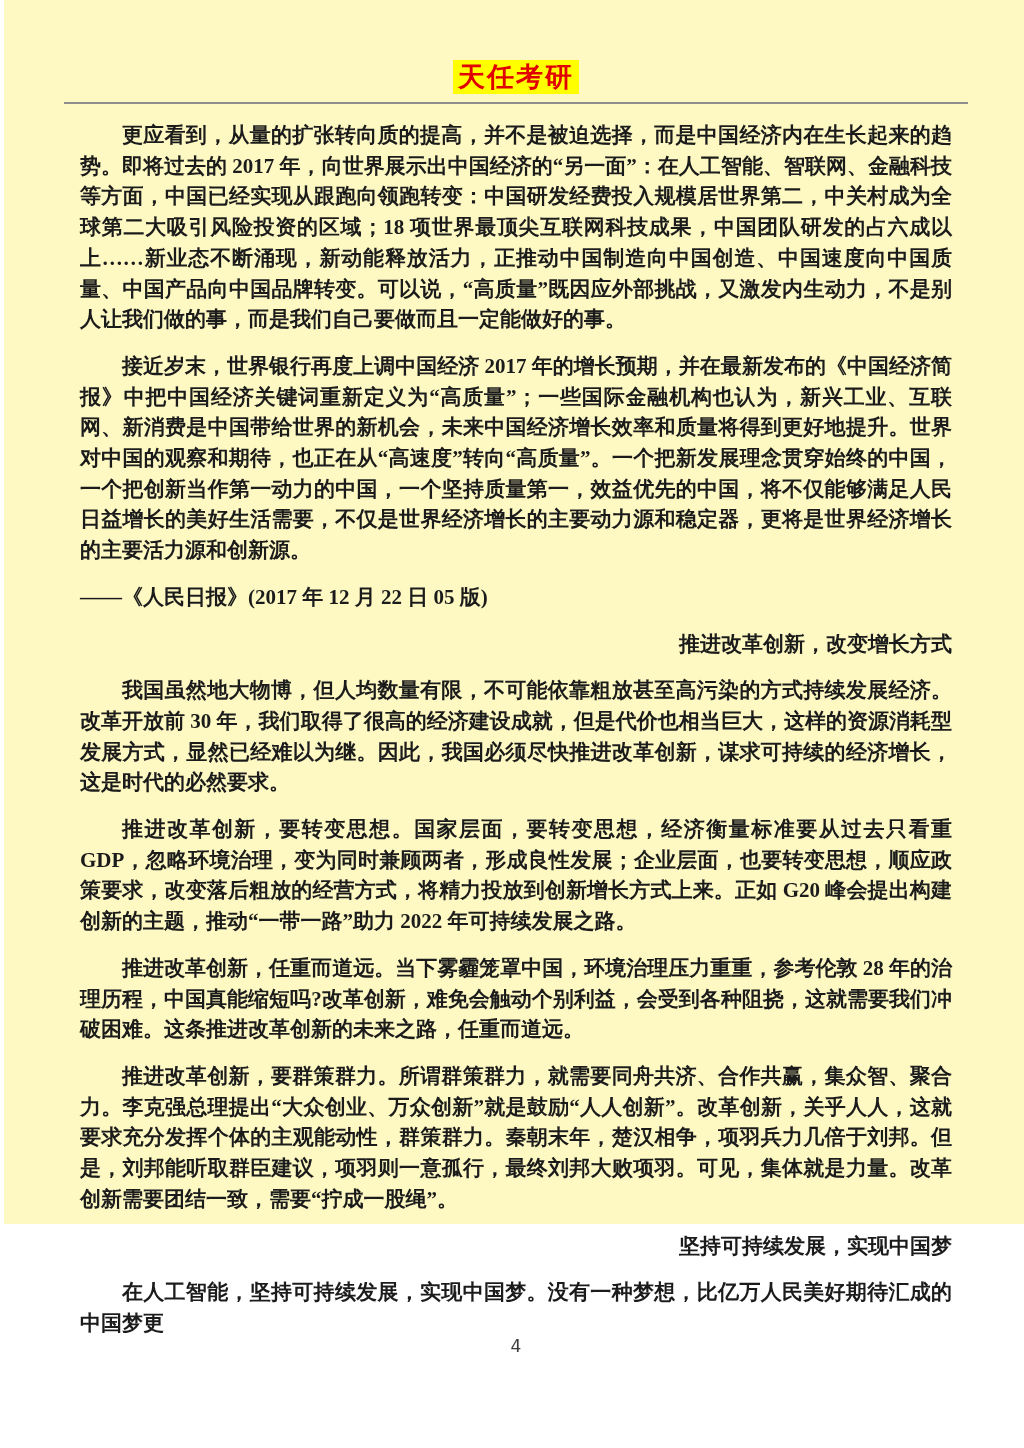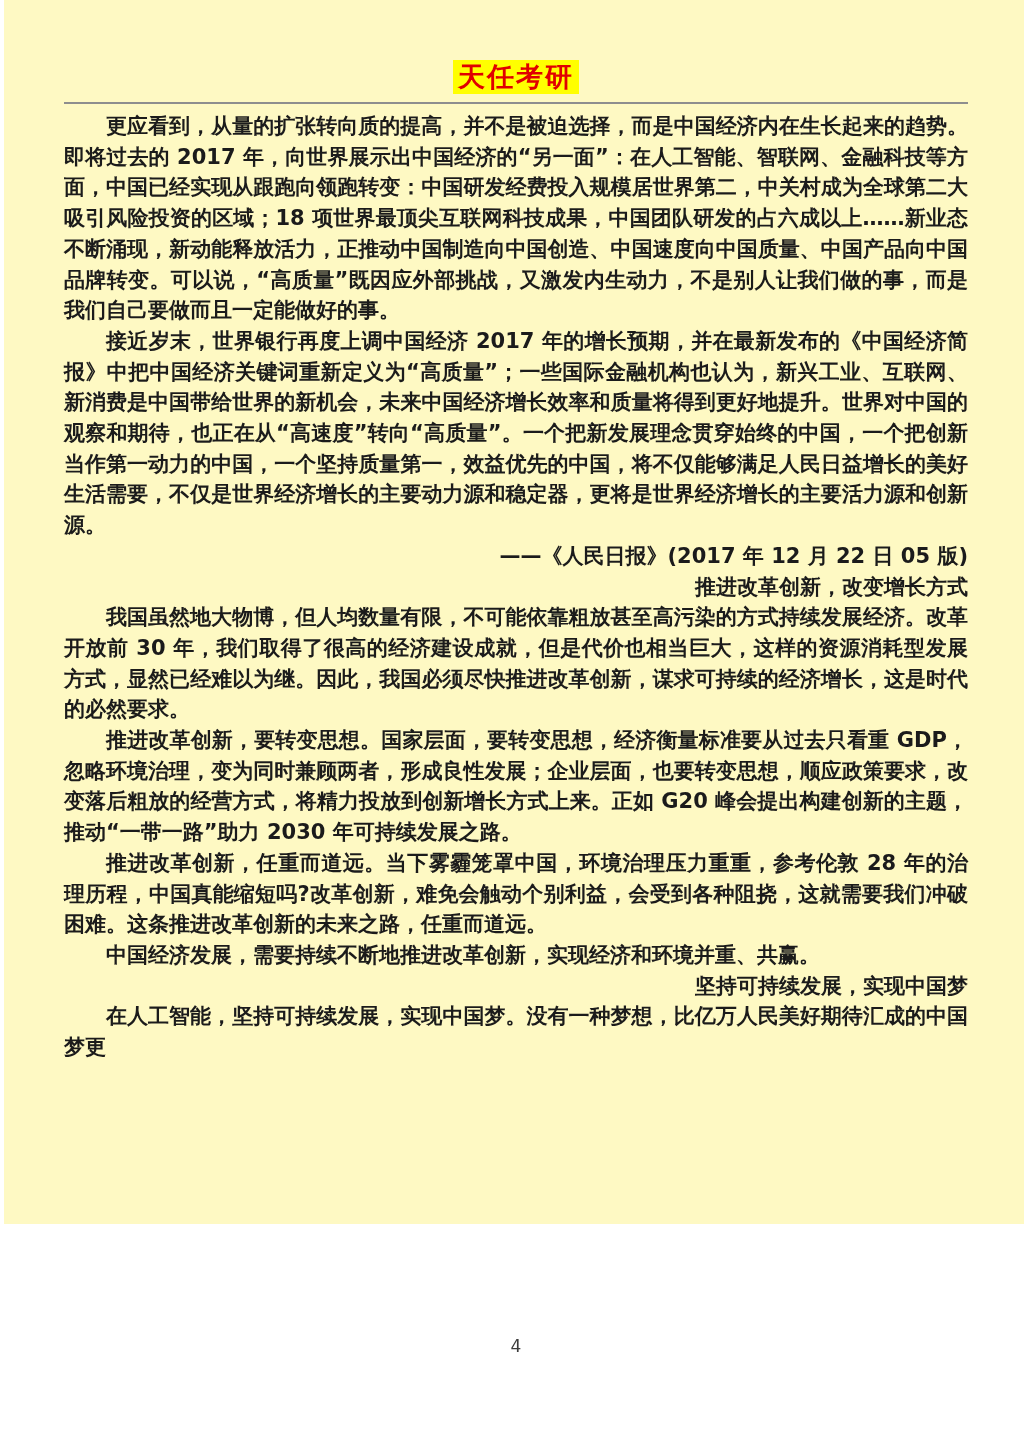--- a/index.html
+++ b/index.html
@@ -42,23 +42,23 @@
     height: 0;
   }
   .doc-content {
     margin: 7px 60px 0 60px;
     color: #1b1b1b;
     font-size: 21px;
     line-height: 30.7px;
     font-weight: 600;
     text-align: justify;
   }
-  .block { margin: 0; }
+  .block { margin: 16px; font-family: Liberation Serif, serif; }
   .block-paragraph { text-indent: 2em; }
-  .block-citation { text-align: right; text-indent: 0; }
+  .block-citation { text-align: left; text-indent: 0; }
   .block-heading  { text-align: right; text-indent: 0; }
   .page-footer {
     position: absolute;
     top: 1336px;
     left: 0;
     width: 100%;
     text-align: center;
     color: #3c3c3c;
     font-size: 17px;
     font-weight: 400;
@@ -74,23 +74,23 @@
   </div>
 
   <hr class="header-rule">
 
   <div class="doc-content">
     <p class="block block-paragraph">更应看到，从量的扩张转向质的提高，并不是被迫选择，而是中国经济内在生长起来的趋势。即将过去的 2017 年，向世界展示出中国经济的“另一面”：在人工智能、智联网、金融科技等方面，中国已经实现从跟跑向领跑转变：中国研发经费投入规模居世界第二，中关村成为全球第二大吸引风险投资的区域；18 项世界最顶尖互联网科技成果，中国团队研发的占六成以上……新业态不断涌现，新动能释放活力，正推动中国制造向中国创造、中国速度向中国质量、中国产品向中国品牌转变。可以说，“高质量”既因应外部挑战，又激发内生动力，不是别人让我们做的事，而是我们自己要做而且一定能做好的事。</p>
     <p class="block block-paragraph">接近岁末，世界银行再度上调中国经济 2017 年的增长预期，并在最新发布的《中国经济简报》中把中国经济关键词重新定义为“高质量”；一些国际金融机构也认为，新兴工业、互联网、新消费是中国带给世界的新机会，未来中国经济增长效率和质量将得到更好地提升。世界对中国的观察和期待，也正在从“高速度”转向“高质量”。一个把新发展理念贯穿始终的中国，一个把创新当作第一动力的中国，一个坚持质量第一，效益优先的中国，将不仅能够满足人民日益增长的美好生活需要，不仅是世界经济增长的主要动力源和稳定器，更将是世界经济增长的主要活力源和创新源。</p>
     <p class="block block-citation">——《人民日报》(2017 年 12 月 22 日 05 版)</p>
     <p class="block block-heading">推进改革创新，改变增长方式</p>
     <p class="block block-paragraph">我国虽然地大物博，但人均数量有限，不可能依靠粗放甚至高污染的方式持续发展经济。改革开放前 30 年，我们取得了很高的经济建设成就，但是代价也相当巨大，这样的资源消耗型发展方式，显然已经难以为继。因此，我国必须尽快推进改革创新，谋求可持续的经济增长，这是时代的必然要求。</p>
-    <p class="block block-paragraph">推进改革创新，要转变思想。国家层面，要转变思想，经济衡量标准要从过去只看重 GDP，忽略环境治理，变为同时兼顾两者，形成良性发展；企业层面，也要转变思想，顺应政策要求，改变落后粗放的经营方式，将精力投放到创新增长方式上来。正如 G20 峰会提出构建创新的主题，推动“一带一路”助力 2030 年可持续发展之路。</p>
+    <p class="block block-paragraph">推进改革创新，要转变思想。国家层面，要转变思想，经济衡量标准要从过去只看重 GDP，忽略环境治理，变为同时兼顾两者，形成良性发展；企业层面，也要转变思想，顺应政策要求，改变落后粗放的经营方式，将精力投放到创新增长方式上来。正如 G20 峰会提出构建创新的主题，推动“一带一路”助力 2022 年可持续发展之路。</p>
     <p class="block block-paragraph">推进改革创新，任重而道远。当下雾霾笼罩中国，环境治理压力重重，参考伦敦 28 年的治理历程，中国真能缩短吗?改革创新，难免会触动个别利益，会受到各种阻挠，这就需要我们冲破困难。这条推进改革创新的未来之路，任重而道远。</p>
-    <p class="block block-paragraph">中国经济发展，需要持续不断地推进改革创新，实现经济和环境并重、共赢。</p>
+    <p class="block block-paragraph">推进改革创新，要群策群力。所谓群策群力，就需要同舟共济、合作共赢，集众智、聚合力。李克强总理提出“大众创业、万众创新”就是鼓励“人人创新”。改革创新，关乎人人，这就要求充分发挥个体的主观能动性，群策群力。秦朝末年，楚汉相争，项羽兵力几倍于刘邦。但是，刘邦能听取群臣建议，项羽则一意孤行，最终刘邦大败项羽。可见，集体就是力量。改革创新需要团结一致，需要“拧成一股绳”。</p>
     <p class="block block-heading">坚持可持续发展，实现中国梦</p>
     <p class="block block-paragraph">在人工智能，坚持可持续发展，实现中国梦。没有一种梦想，比亿万人民美好期待汇成的中国梦更</p>
   </div>
 
   <div class="page-footer">
     <span>4</span>
   </div>
 
 </div>
 

